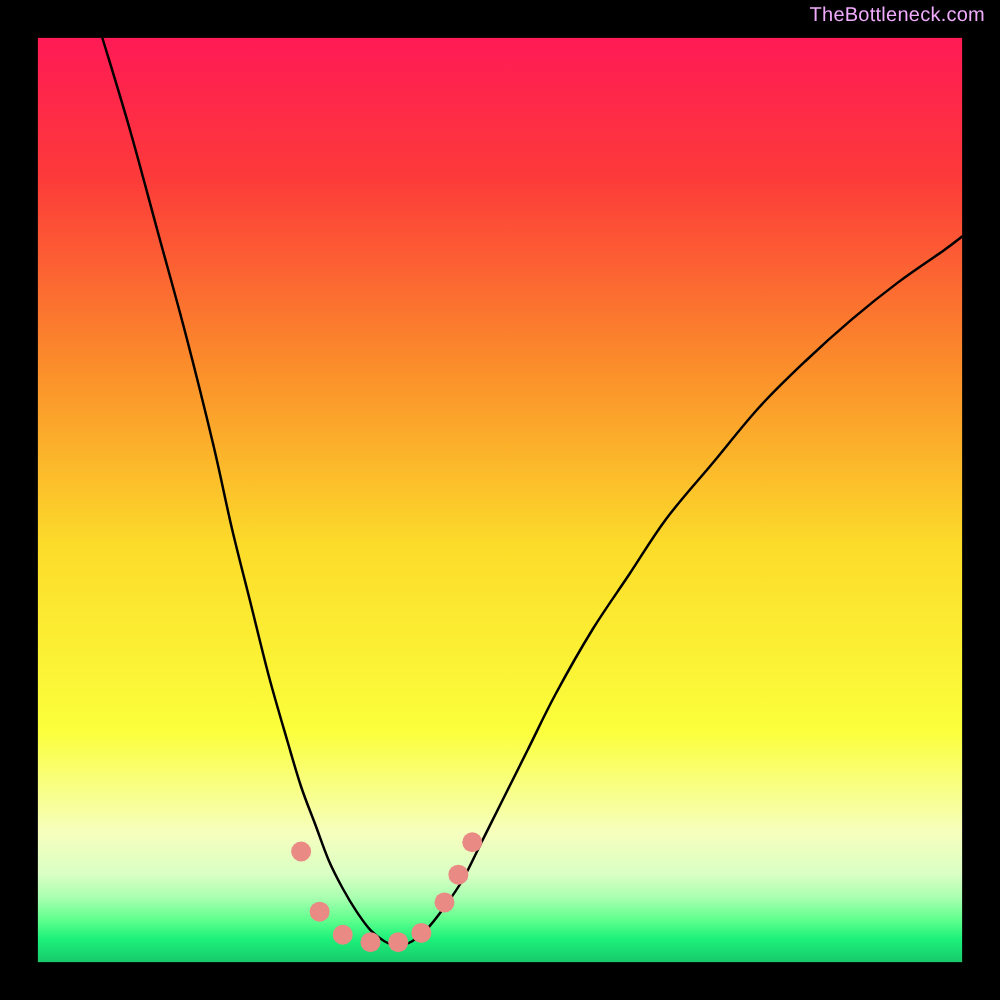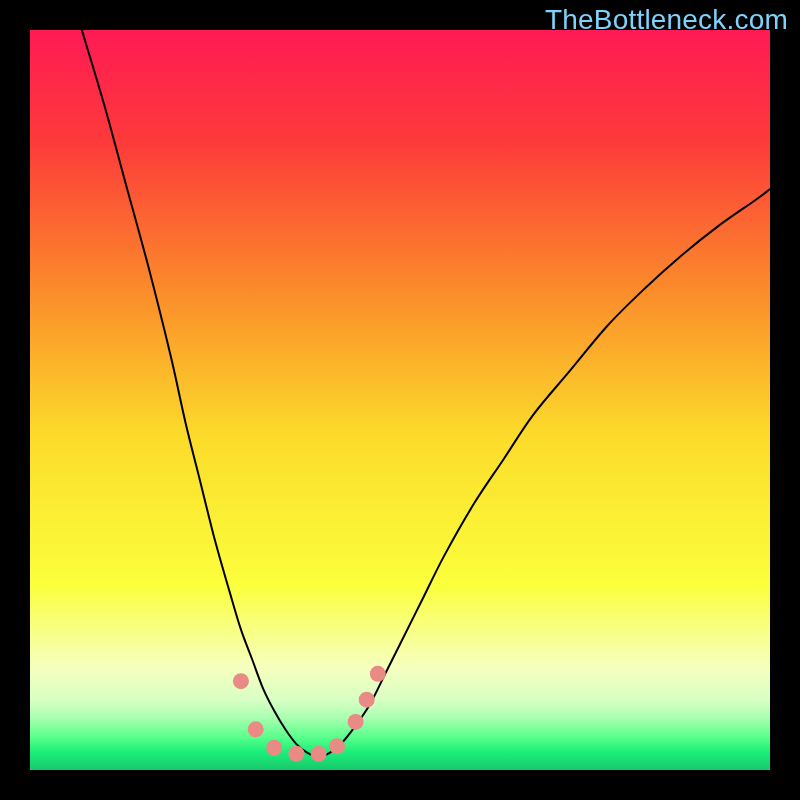--- a/index.html
+++ b/index.html
@@ -34,22 +34,22 @@
     position: absolute;
     left: 0; top: 0;
     width: 740px;
     height: 740px;
   }
   .watermark {
     position: absolute;
     top: 4px;
     right: 12px;
     font-family: Arial, Helvetica, sans-serif;
-    font-size: 28px;
-    color: #7dd3fc;
+    font-size: 16px;
+    color: #f0abfc;
     letter-spacing: 0.2px;
     user-select: none;
   }
 </style>
 </head>
 <body>
 
 <div class="frame">
   <div class="plot">
     <svg class="gradient" viewBox="0 0 740 740" preserveAspectRatio="none">

